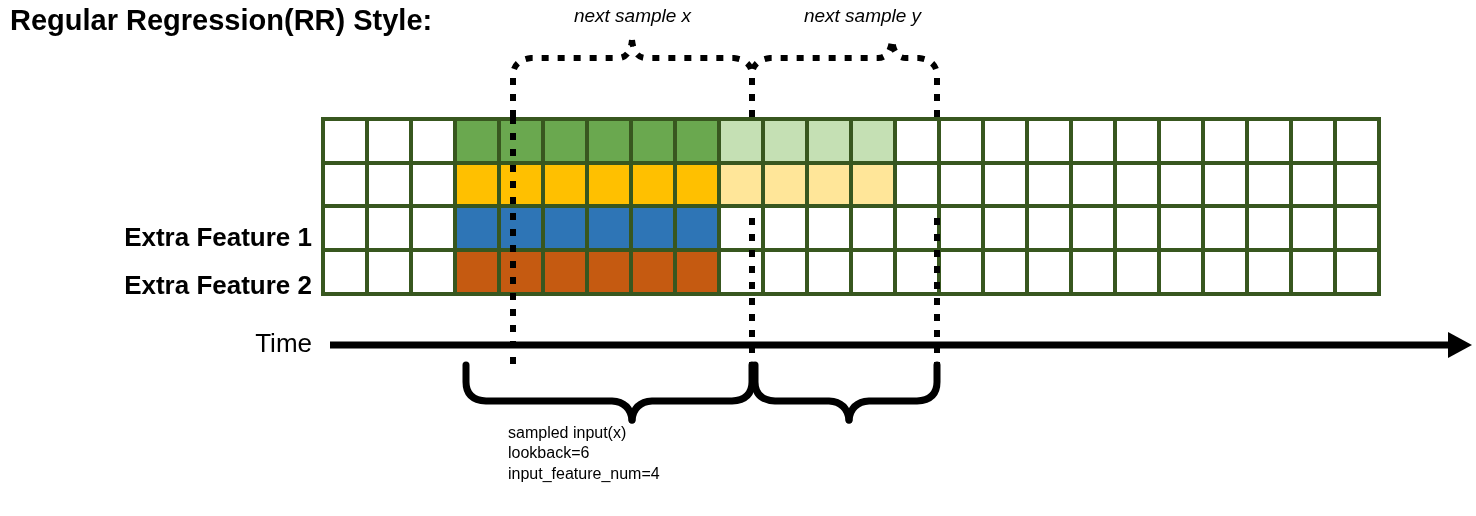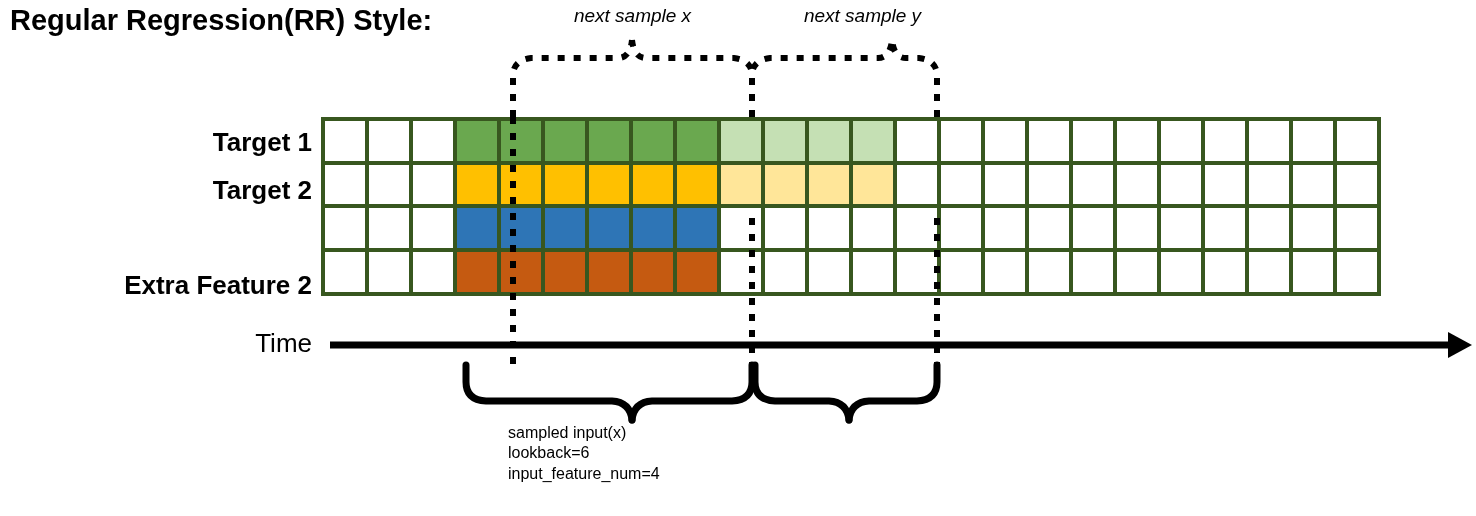--- a/index.html
+++ b/index.html
@@ -56,22 +56,21 @@
 <body>
 
 <div id="stage">
 
   <div class="title">Regular Regression(RR) Style:</div>
 
   <div class="brace-label" id="lbl-next-x">next sample x</div>
   <div class="brace-label" id="lbl-next-y">next sample y</div>
 
   <div id="rowlab-wrap">
-    <div class="row-label rl0">Target 1</div>
-    <div class="row-label rl1">Target 2</div>
+    <div class="row-label rl2">Extra Feature 1</div>
     <div class="row-label rl3">Extra Feature 2</div>
   </div>
 
   <div id="time-label">Time</div>
 
   <div id="grid">
       <div class="grid-row">
         <div class="cell" style="background: rgb(255, 255, 255); border-color: rgb(56, 87, 31);"></div>
         <div class="cell" style="background: rgb(255, 255, 255); border-color: rgb(56, 87, 31);"></div>
         <div class="cell" style="background: rgb(255, 255, 255); border-color: rgb(56, 87, 31);"></div>

